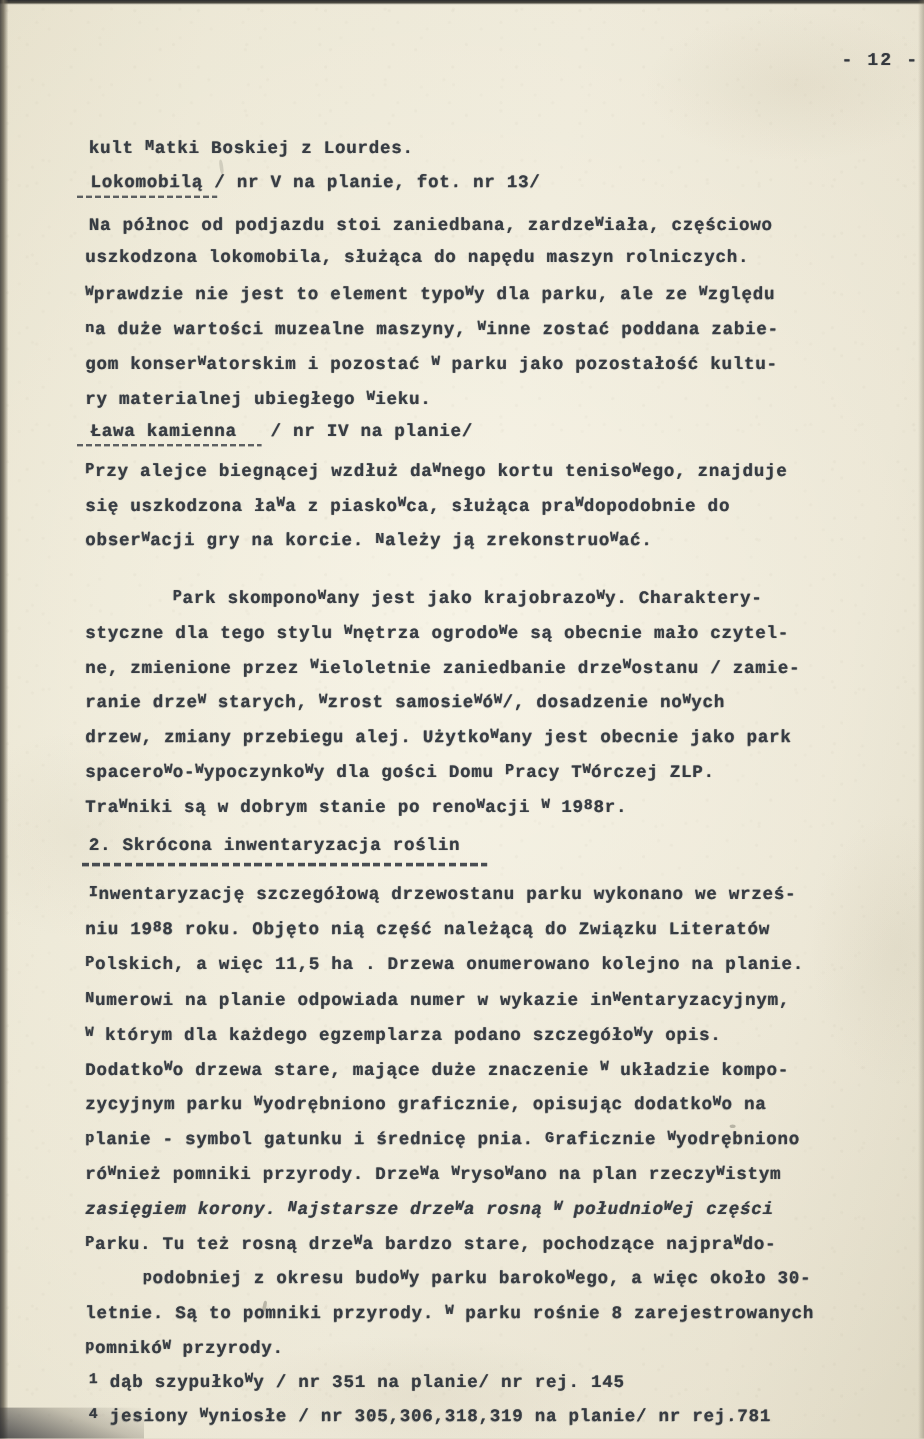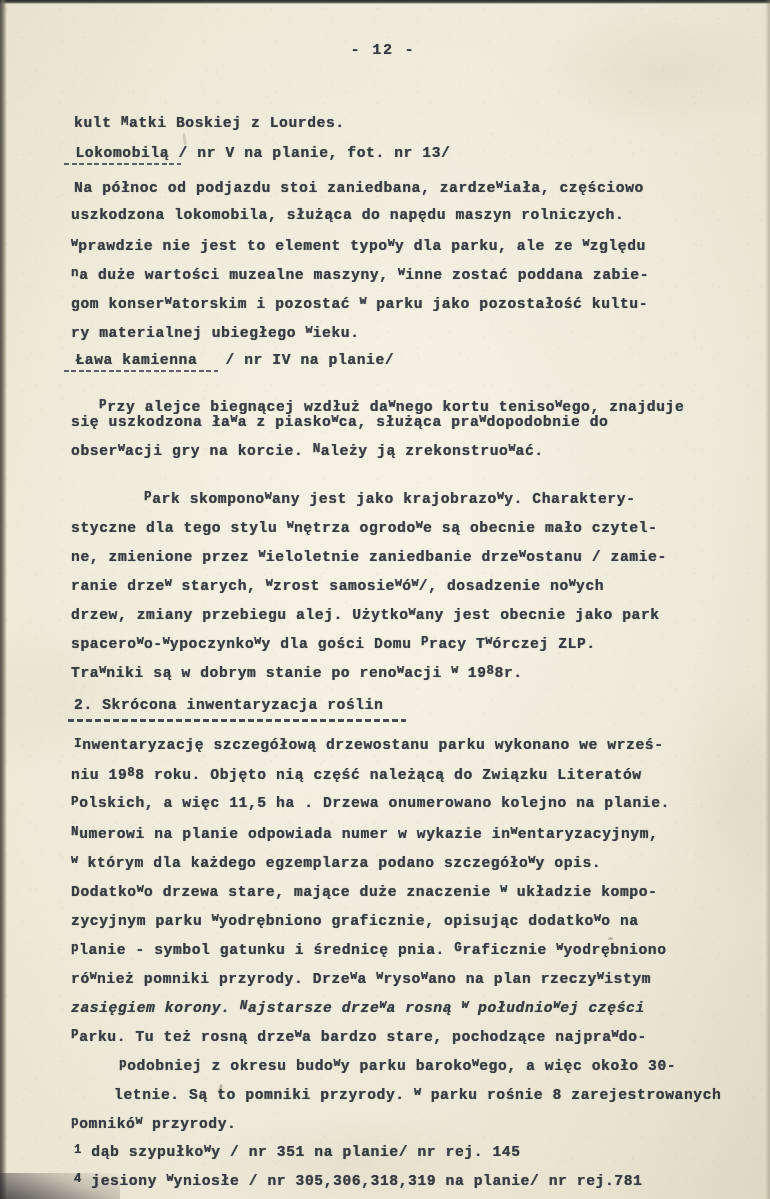--- a/index.html
+++ b/index.html
@@ -96,21 +96,21 @@
       0 0 1.2px rgba(40,46,56,0.40);
     opacity: 0.9;
   }
 
   
   .page-no {
     position: absolute;
     top: 42px;
     left: 0;
     width: 766px;
-    text-align: center;
+    text-align: right;
     font-family: "Liberation Mono", "DejaVu Sans Mono", monospace;
     font-size: 15px;
     font-weight: 700;
     letter-spacing: 1.8px;
     color: #262b33;
     text-shadow: 0.35px 0 0 rgba(36,42,51,0.40), 0 0 1.1px rgba(40,46,56,0.38);
     opacity: 0.92;
   }
 
   
@@ -197,21 +197,21 @@
 
     <div class="tline" style="left:74px; top:178px;">Na północ od podjazdu stoi zaniedbana, zardze<span class="w">W</span>iała, częściowo</div>
     <div class="tline" style="left:71px; top:207px;">uszkodzona lokomobila, służąca do napędu maszyn rolniczych.</div>
     <div class="tline" style="left:71px; top:236px;"><span class="w">W</span>prawdzie nie jest to element typo<span class="w">W</span>y dla parku, ale ze <span class="w">W</span>zględu</div>
     <div class="tline" style="left:71px; top:265px;"><span class="cap">n</span>a duże wartości muzealne maszyny, <span class="w">W</span>inne zostać poddana zabie-</div>
     <div class="tline" style="left:71px; top:294px;">gom konser<span class="w">W</span>atorskim i pozostać <span class="w">W</span> parku jako pozostałość kultu-</div>
     <div class="tline" style="left:71px; top:323px;">ry materialnej ubiegłego <span class="w">W</span>ieku.</div>
 
     <div class="tline" style="left:66px; top:352px;"><span class="ul">&nbsp;Ława kamienna&nbsp;&nbsp;</span> / nr IV na planie/</div>
 
-    <div class="tline" style="left:71px; top:397px;margin-left:28px;"><span class="cap">P</span>rzy alejce biegnącej wzdłuż da<span class="w">W</span>nego kortu teniso<span class="w">W</span>ego, znajduje</div>
+    <div class="tline" style="left:71px; top:383px;"><span class="cap">P</span>rzy alejce biegnącej wzdłuż da<span class="w">W</span>nego kortu teniso<span class="w">W</span>ego, znajduje</div>
     <div class="tline" style="left:71px; top:412px;">się uszkodzona ła<span class="w">W</span>a z piasko<span class="w">W</span>ca, służąca pra<span class="w">W</span>dopodobnie do</div>
     <div class="tline" style="left:71px; top:441px;">obser<span class="w">W</span>acji gry na korcie. <span class="cap">N</span>ależy ją zrekonstruo<span class="w">W</span>ać.</div>
 
     <div class="tline" style="left:144px; top:489px;"><span class="cap">P</span>ark skompono<span class="w">W</span>any jest jako krajobrazo<span class="w">W</span>y. Charaktery-</div>
     <div class="tline" style="left:71px; top:518px;">styczne dla tego stylu <span class="w">W</span>nętrza ogrodo<span class="w">W</span>e są obecnie mało czytel-</div>
     <div class="tline" style="left:71px; top:547px;">ne, zmienione przez <span class="w">W</span>ieloletnie zaniedbanie drze<span class="w">W</span>ostanu / zamie-</div>
     <div class="tline" style="left:71px; top:576px;">ranie drze<span class="w">W</span> starych, <span class="w">W</span>zrost samosie<span class="w">W</span>ó<span class="w">W</span>/, dosadzenie no<span class="w">W</span>ych</div>
     <div class="tline" style="left:71px; top:605px;">drzew, zmiany przebiegu alej. Użytko<span class="w">W</span>any jest obecnie jako park</div>
     <div class="tline" style="left:71px; top:634px;">spacero<span class="w">W</span>o-<span class="w">W</span>ypoczynko<span class="w">W</span>y dla gości Domu <span class="cap">P</span>racy T<span class="w">W</span>órczej ZLP.</div>
     <div class="tline" style="left:71px; top:663px;">Tra<span class="w">W</span>niki są w dobrym stanie po reno<span class="w">W</span>acji <span class="w">W</span> 19<span class="num">8</span>8r.</div>
@@ -224,20 +224,20 @@
     <div class="tline" style="left:71px; top:795px;"><span class="cap">P</span>olskich, a więc 11,5 ha . Drzewa onumerowano kolejno na planie.</div>
     <div class="tline" style="left:71px; top:824px;"><span class="cap">N</span>umerowi na planie odpowiada numer w wykazie in<span class="w">W</span>entaryzacyjnym,</div>
     <div class="tline" style="left:71px; top:853px;"><span class="w">W</span> którym dla każdego egzemplarza podano szczegóło<span class="w">W</span>y opis.</div>
     <div class="tline" style="left:71px; top:882px;">Dodatko<span class="w">W</span>o drzewa stare, mające duże znaczenie <span class="w">W</span> układzie kompo-</div>
     <div class="tline" style="left:71px; top:911px;">zycyjnym parku <span class="w">W</span>yodrębniono graficznie, opisując dodatko<span class="w">W</span>o na</div>
     <div class="tline" style="left:71px; top:940px;"><span class="cap">p</span>lanie - symbol gatunku i średnicę pnia. <span class="cap">G</span>raficznie <span class="w">W</span>yodrębniono</div>
     <div class="tline" style="left:71px; top:969px;">ró<span class="w">W</span>nież pomniki przyrody. Drze<span class="w">W</span>a <span class="w">W</span>ryso<span class="w">W</span>ano na plan rzeczy<span class="w">W</span>istym</div>
     <div class="tline" style="left:71px; top:998px;font-style:italic;">zasięgiem korony. <span class="cap">N</span>ajstarsze drze<span class="w">W</span>a rosną <span class="w">W</span> południo<span class="w">W</span>ej części</div>
     <div class="tline" style="left:71px; top:1027px;"><span class="cap">P</span>arku. Tu też rosną drze<span class="w">W</span>a bardzo stare, pochodzące najpra<span class="w">W</span>do-</div>
     <div class="tline" style="left:71px; top:1056px;padding-left:48px;"><span class="cap">p</span>odobniej z okresu budo<span class="w">W</span>y parku baroko<span class="w">W</span>ego, a więc około 30-</div>
-    <div class="tline" style="left:71px; top:1085px;margin-left:43px;">letnie. Są to pomniki przyrody. <span class="w">W</span> parku rośnie 8 zarejestrowanych</div>
+    <div class="tline" style="left:71px; top:1085px;">letnie. Są to pomniki przyrody. <span class="w">W</span> parku rośnie 8 zarejestrowanych</div>
     <div class="tline" style="left:71px; top:1114px;"><span class="cap">p</span>omnikó<span class="w">W</span> przyrody.</div>
 
     <div class="tline" style="left:74px; top:1142px;"><span class="num">1</span> dąb szypułko<span class="w">W</span>y / nr 351 na planie/ nr rej. 145</div>
     <div class="tline" style="left:74px; top:1171px;"><span class="num">4</span> jesiony <span class="w">W</span>yniosłe / nr 305,306,318,319 na planie/ nr rej.781</div>
 
   </div>
 </div>
 
 </body></html>

